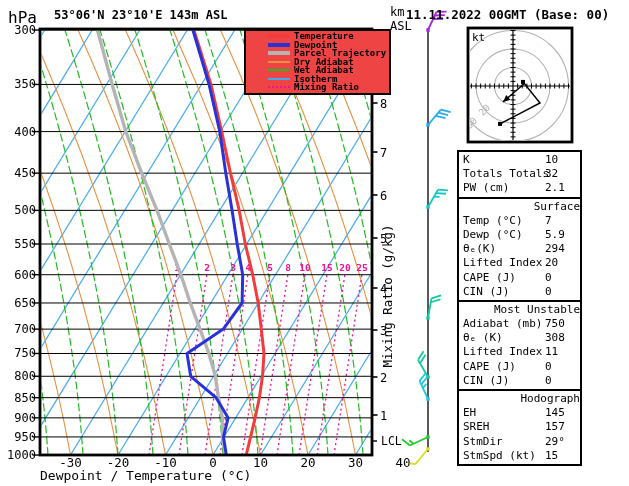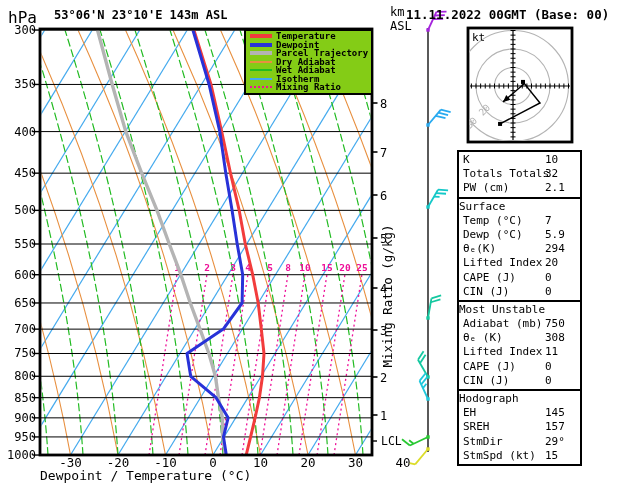--- a/index.html
+++ b/index.html
@@ -4,32 +4,32 @@
 <style>
   html,body{margin:0;padding:0;background:#fff;}
   .stage{position:relative;width:629px;height:486px;background:#fff;overflow:hidden;
          font-family:"DejaVu Sans Mono",monospace;color:#000;}
   .abs{position:absolute;}
   svg{position:absolute;left:0;top:0;z-index:1;}
   .hpa{left:8px;top:8px;font-size:16px;}
   .title{left:54px;top:8px;font-size:12px;font-weight:bold;white-space:nowrap;}
   .kmasl{left:390px;top:5px;font-size:12px;line-height:14px;}
   .datetime{left:406px;top:7px;font-size:12.5px;font-weight:bold;white-space:nowrap;z-index:2;}
-  .legend{left:244px;top:29px;width:123px;background:#84cc16;border:2px solid #000;
-          padding:1px 0 1px 2px;z-index:3;}
+  .legend{left:244px;top:29px;width:123px;background:#ef4444;border:2px solid #000;
+          padding:1px 0 1px 20px;z-index:3;}
   .legend .li{display:flex;align-items:center;height:8.5px;}
   .legend .sw{width:22px;flex:none;margin:0 4px 0 2px;}
   .legend .lt{font-size:9px;font-weight:bold;white-space:nowrap;}
   .xtitle{left:40px;top:468px;width:334px;text-align:left;font-size:13px;white-space:nowrap;}
   .tables{left:457px;top:152px;width:125px;z-index:3;}
   .tbox{border:2px solid #000;background:#fff;margin-top:-2px;padding:1px 0;position:relative;}
   .trow{position:relative;height:14.2px;line-height:14.2px;font-size:11px;
         padding-left:4px;white-space:nowrap;}
   .trow .val{position:absolute;left:86px;top:0;}
-  .ttitle{text-align:left;padding-left:0;}
+  .ttitle{text-align:right;padding-left:0;}
   .copyright{left:444px;top:468px;font-size:11.5px;font-weight:bold;white-space:nowrap;}
 </style>
 </head>
 <body>
 
 <div class="stage">
   <svg id="chart" width="629" height="486">
       <defs>
         <clipPath id="plotclip">
           <rect x="41.5" y="30.5" width="329" height="424"></rect>

